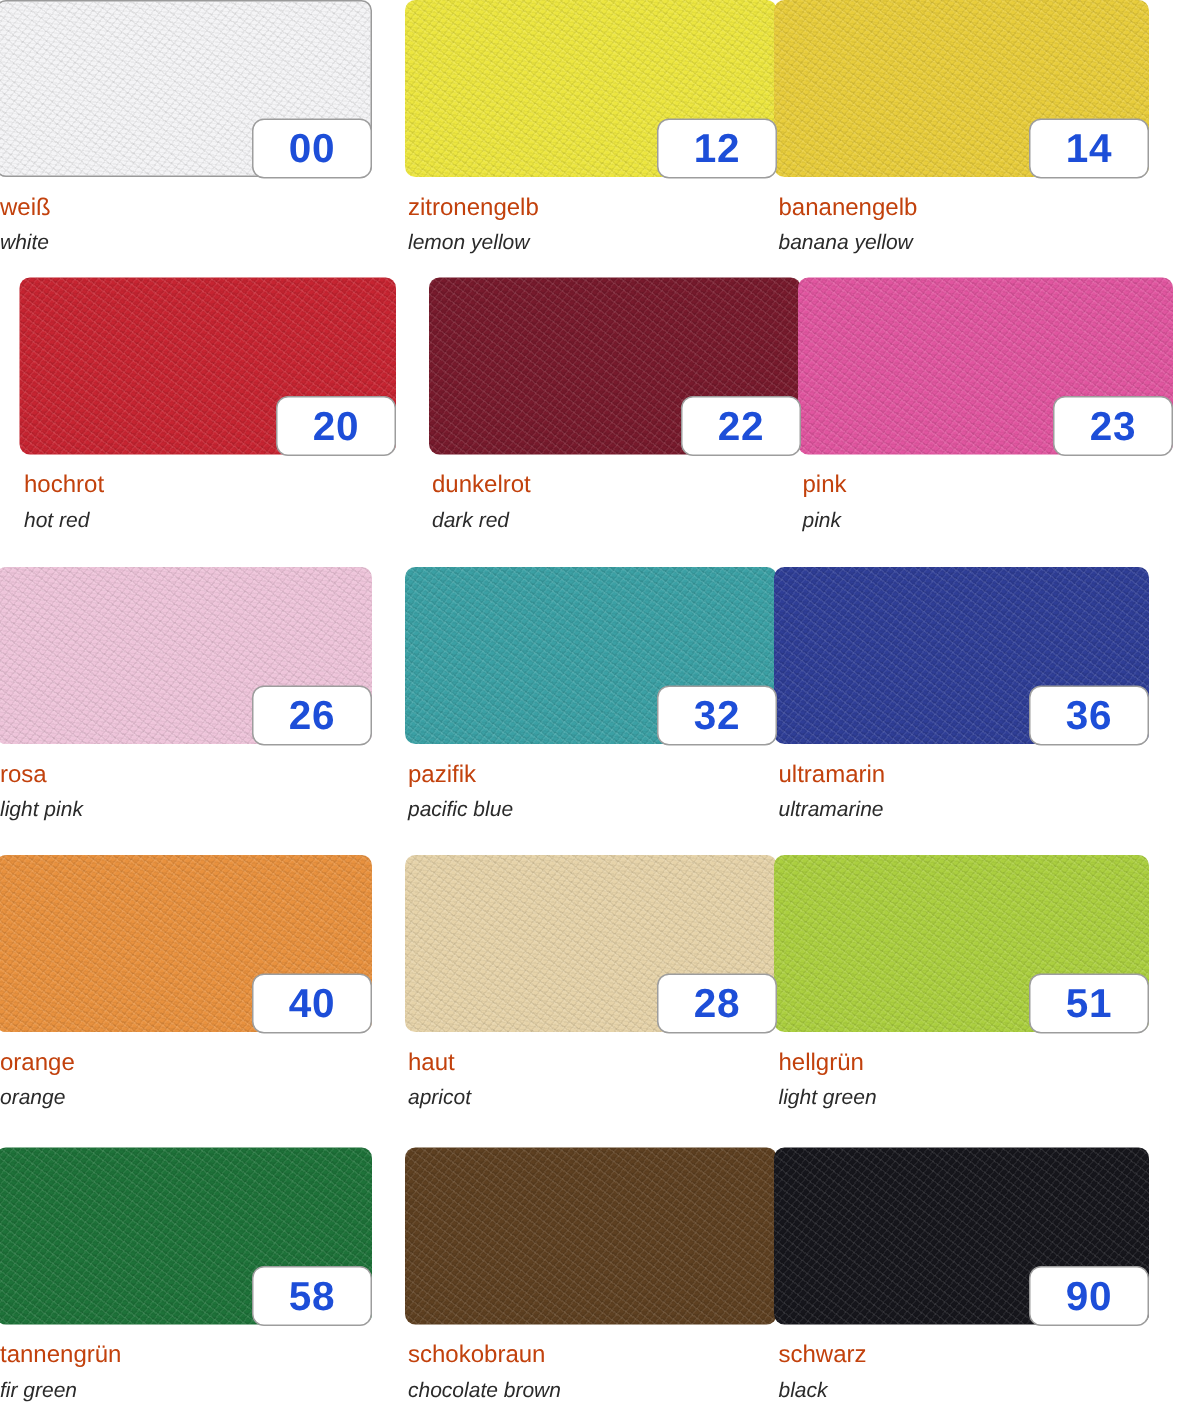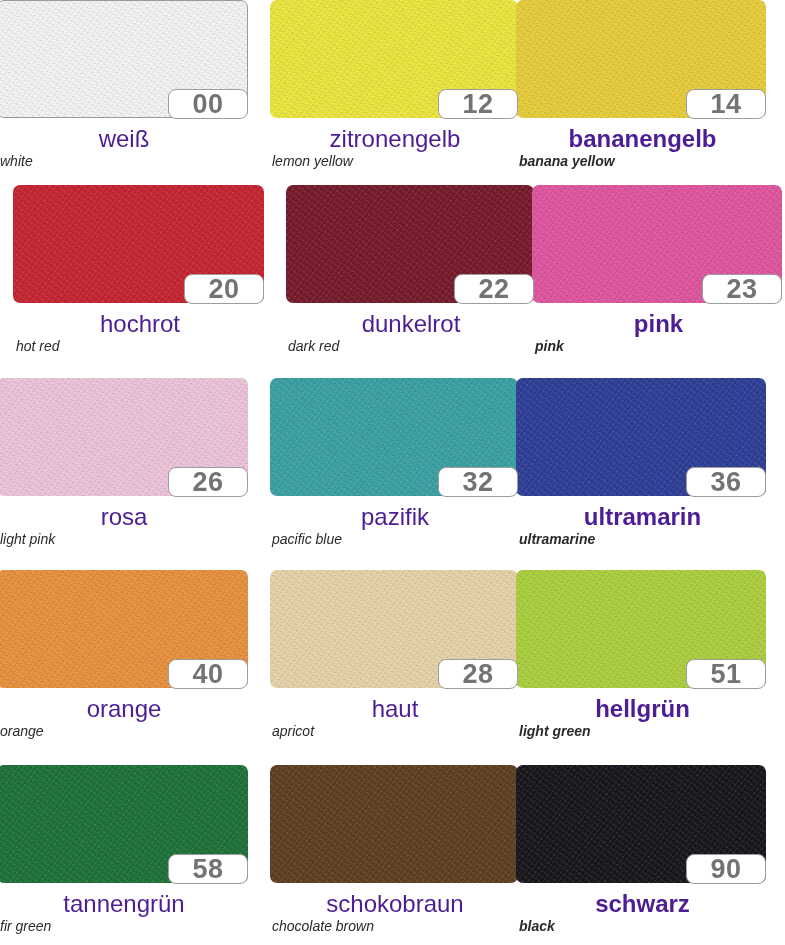--- a/index.html
+++ b/index.html
@@ -72,47 +72,46 @@
   
   .swatch.outlined {
     border: 1px solid #9a9a9a;
   }
 
   .badge {
     position: absolute;
     right: 0px;
     bottom: -1px;
     width: 80px;
-    height: 30px;
+    height: 40px;
     background: #ffffff;
     border: 1px solid #9d9d9d;
     border-radius: 8px;
     display: flex;
     align-items: center;
     justify-content: center;
     font-size: 27px;
     font-weight: bold;
-    color: #737373;
+    color: #1d4ed8;
     letter-spacing: 0.5px;
     z-index: 3;
   }
 
   .labels {
     padding-top: 9px;
     padding-left: 3px;
   }
   .cell.c1 .labels { padding-left: 2px; }
-  .cell.c2 .labels { padding-left: 3px; font-weight: bold; }
+  .cell.c2 .labels { padding-left: 3px; }
 
   .name-de {
-    font-size: 24px;
-    color: #4c1d95;
+    font-size: 16px;
+    color: #c2410c;
     line-height: 23px;
     white-space: nowrap;
-    text-align: center;
   }
 
   .name-en {
     font-size: 14px;
     font-style: italic;
     color: #2a2a2a;
     line-height: 19px;
     padding-top: 2px;
     white-space: nowrap;
   }

